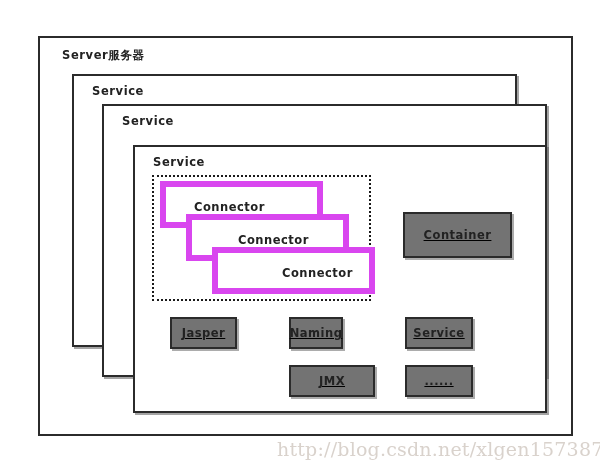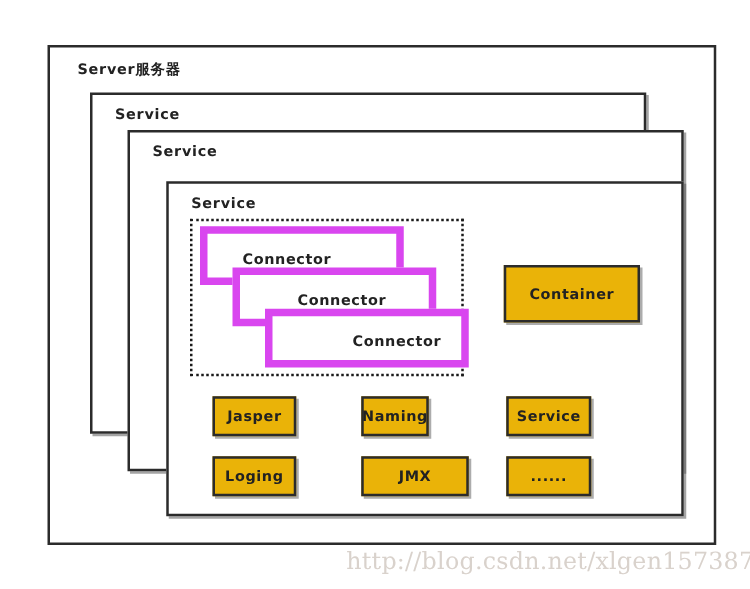--- a/index.html
+++ b/index.html
@@ -47,26 +47,27 @@
     position: absolute;
     box-sizing: border-box;
     border: 2px dotted #1a1a1a;
     background: transparent;
   }
 
   
   .unit {
     position: absolute;
     box-sizing: border-box;
-    background: #eab308;
+    background: #737373;
     border: 2px solid #2b2b2b;
     box-shadow: 2px 2px 0 0 rgba(90,90,90,0.5);
     display: flex;
     align-items: center;
     justify-content: center;
+    text-decoration: underline;
   }
   .unit-label {
     font-size: 11.5px;
     font-weight: bold;
     color: #222222;
     letter-spacing: 0.5px;
     white-space: nowrap;
   }
 
   
@@ -131,23 +132,20 @@
 
   <div class="unit" id="component-0" style="left: 170px; top: 317px; width: 67px; height: 32px;">
     <span class="unit-label">Jasper</span>
   </div>
   <div class="unit" id="component-1" style="left: 289px; top: 317px; width: 54px; height: 32px;">
     <span class="unit-label">Naming</span>
   </div>
   <div class="unit" id="component-2" style="left: 405px; top: 317px; width: 68px; height: 32px;">
     <span class="unit-label">Service</span>
   </div>
-  <div class="unit" id="component-3" style="left: 170px; top: 365px; width: 67px; height: 32px;">
-    <span class="unit-label">Loging</span>
-  </div>
   <div class="unit" id="component-4" style="left: 289px; top: 365px; width: 86px; height: 32px;">
     <span class="unit-label">JMX</span>
   </div>
   <div class="unit" id="component-5" style="left: 405px; top: 365px; width: 68px; height: 32px;">
     <span class="unit-label">......</span>
   </div>
 
   <div class="watermark" id="watermark" style="left: 277px; top: 438px; color: rgb(217, 210, 204);">http://blog.csdn.net/xlgen157387</div>
 
 </div>

